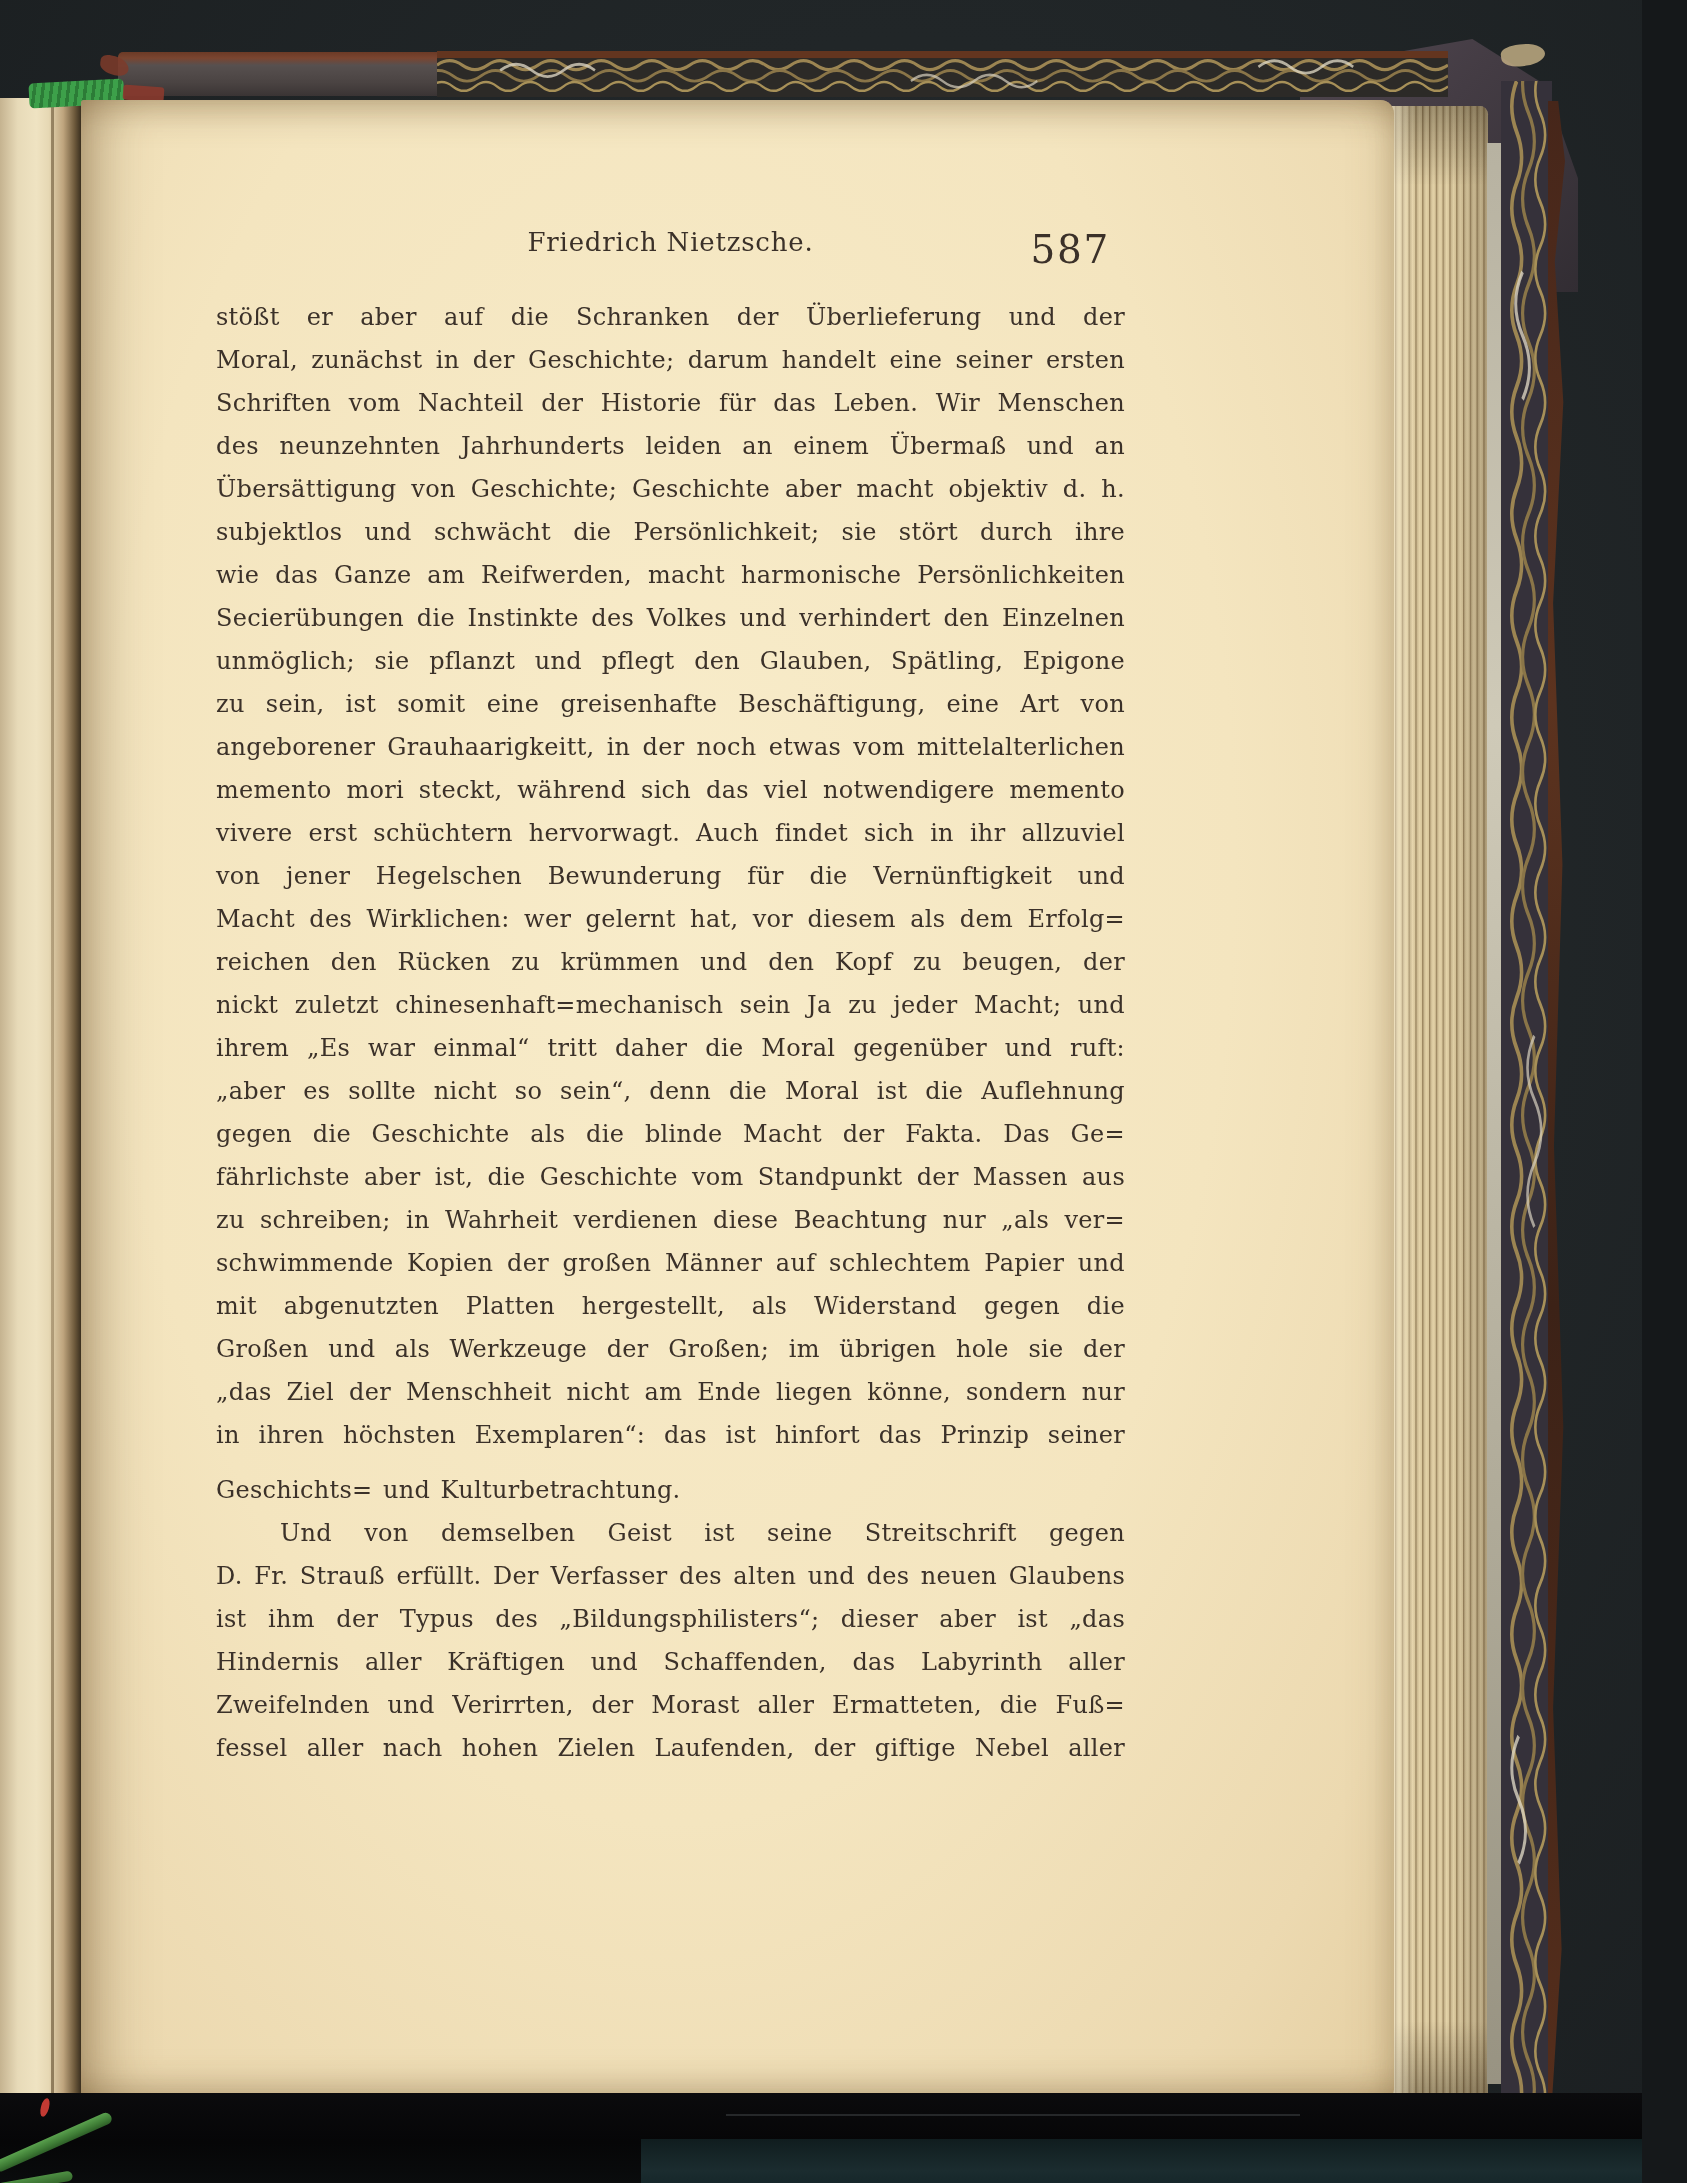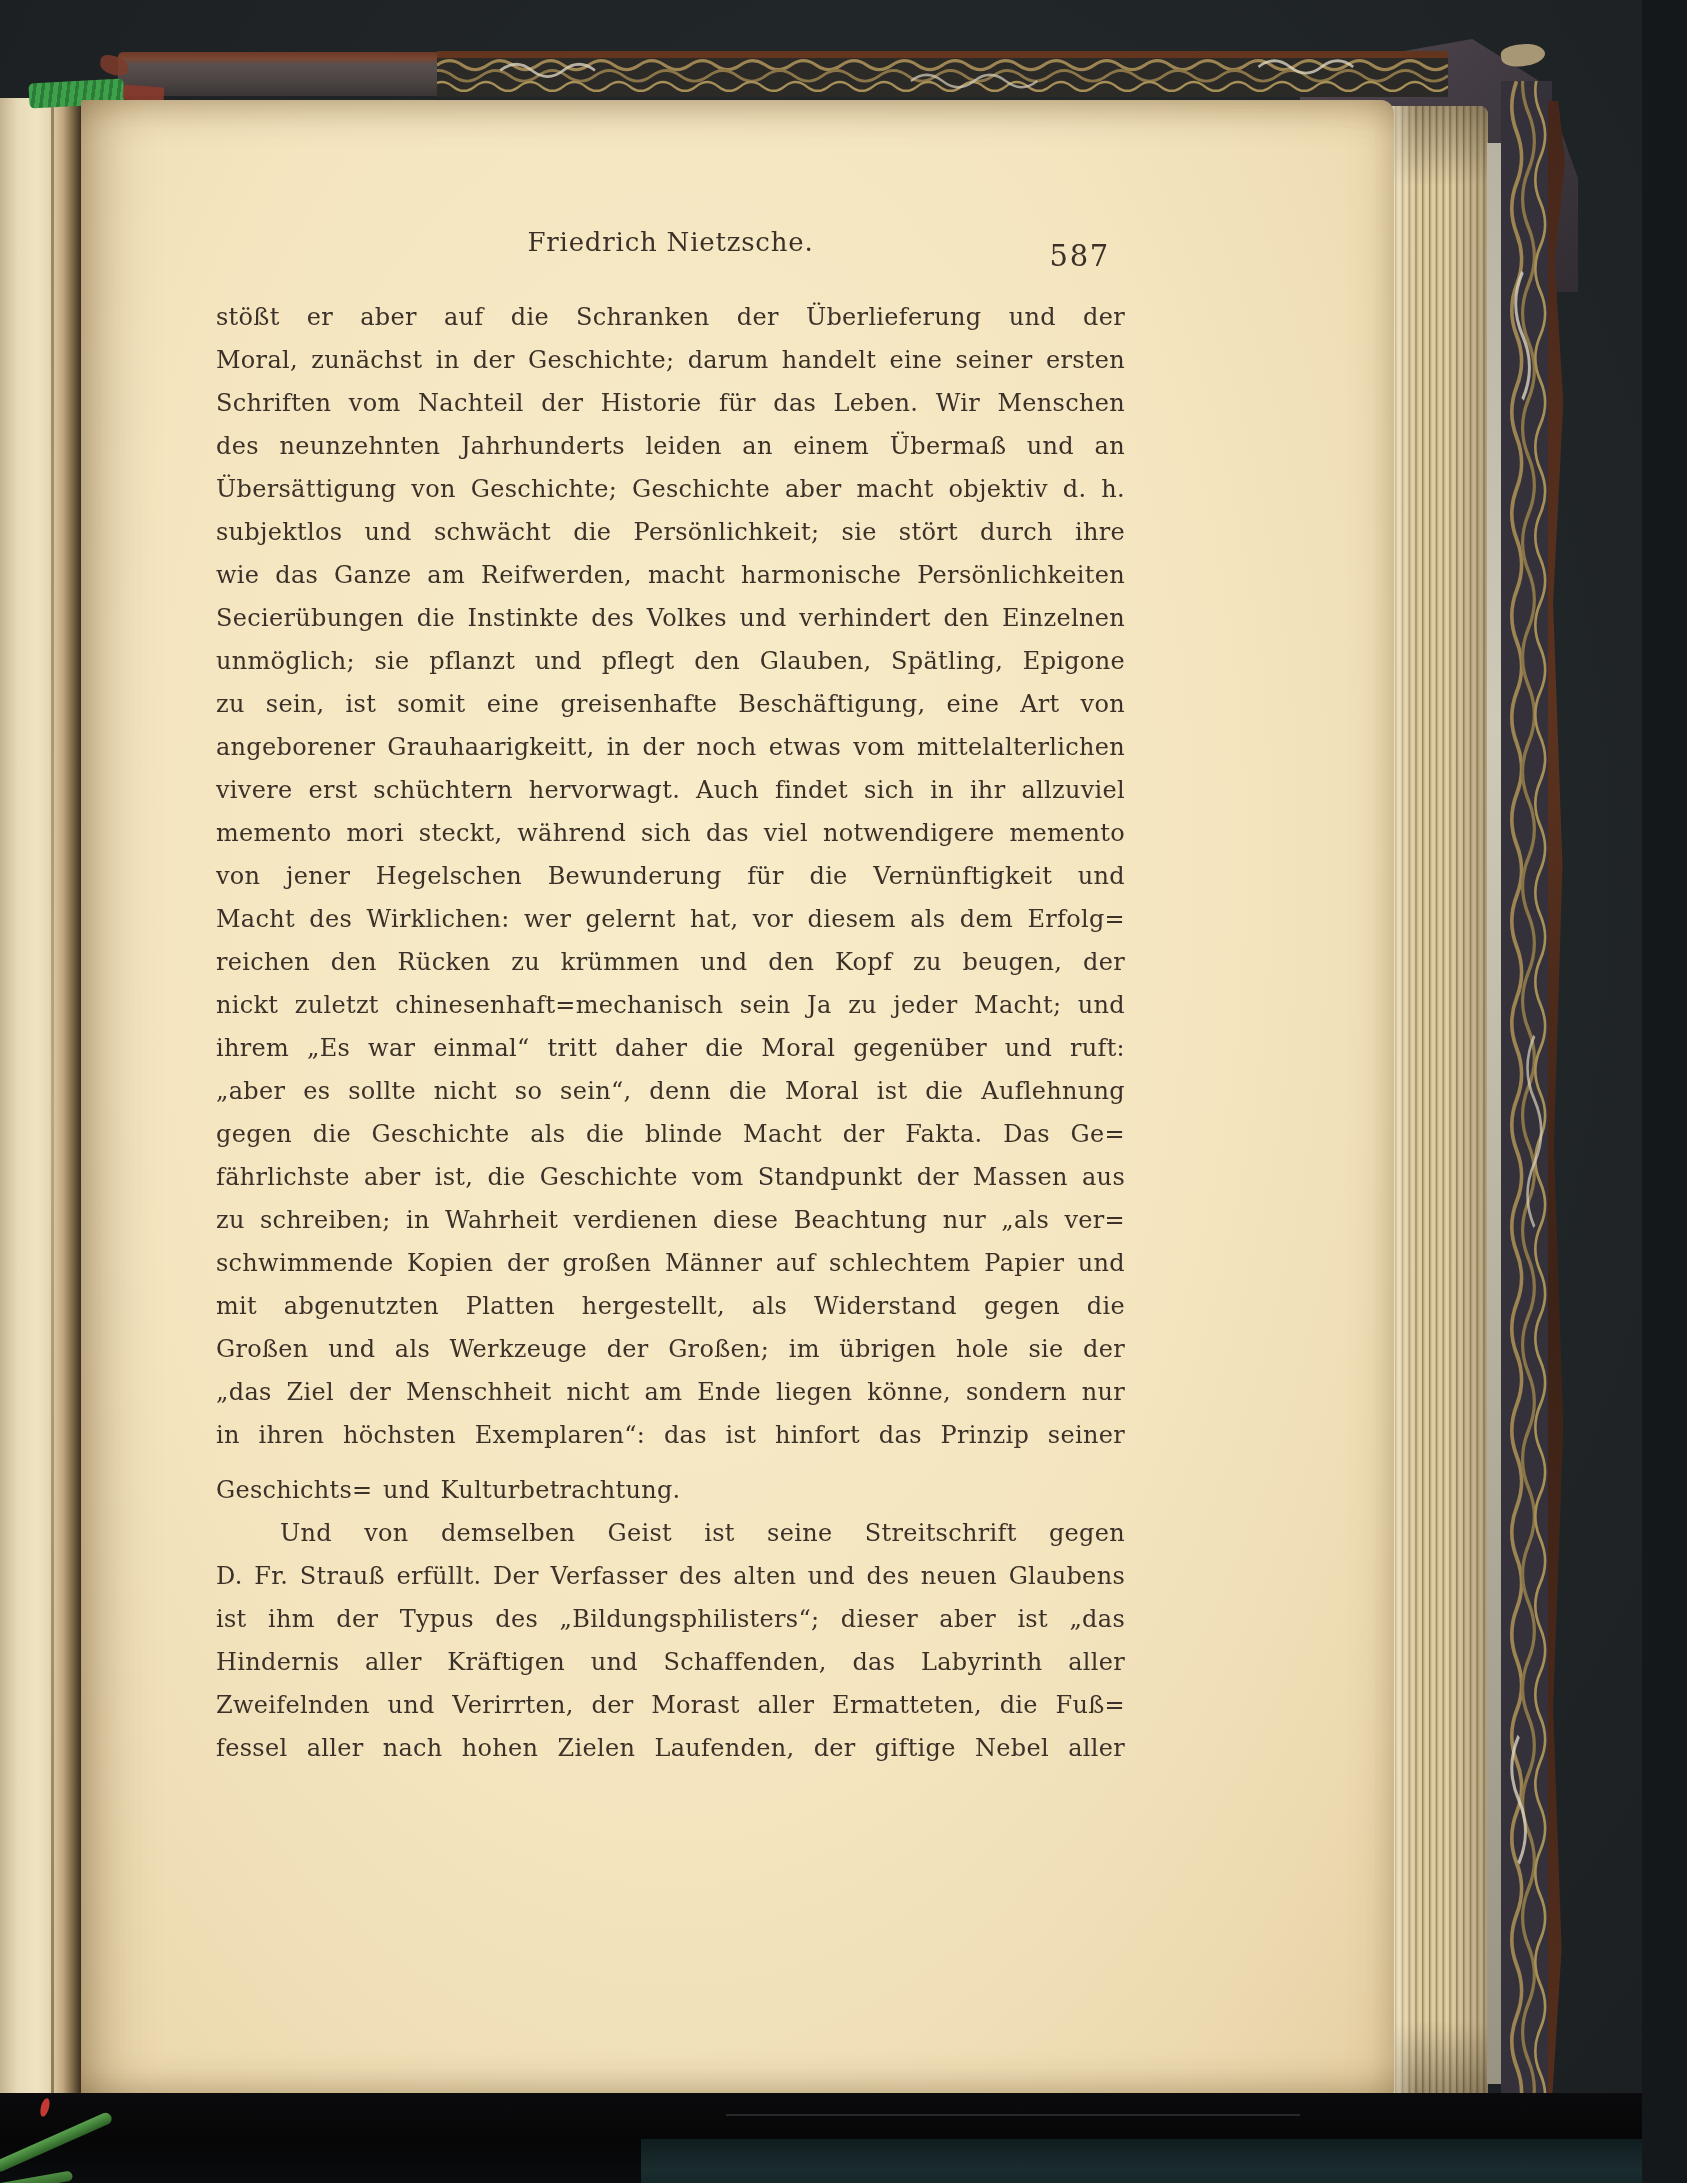--- a/index.html
+++ b/index.html
@@ -59,21 +59,21 @@
   .page{position:absolute;left:81px;top:100px;width:1313px;height:1998px;
       background:radial-gradient(ellipse at 45% 38%,#f8ecca 0%,#f4e5bf 55%,#ecd9b0 85%,#e5cfa2 100%);
       border-radius:3.4px 13.5px 8.4px 3.4px;
       box-shadow:inset 44px 0 59px -32px rgba(100,72,36,.5),
                  inset -23.6px 0 46px -25px rgba(110,82,42,.35),
                  inset 0 29px 41px -27px rgba(110,82,42,.45),
                  inset 0 -30px 42px -27px rgba(100,72,36,.4);}
   .page-header{position:absolute;left:135px;top:127px;width:909px;height:44px;color:#3b3129;}
   .header-title{position:absolute;left:0;top:0;width:100%;text-align:center;
       font-size:26px;letter-spacing:0.8px;}
-  .page-number{position:absolute;right:15px;top:12px;font-size:29px;letter-spacing:1.7px;}
+  .page-number{position:absolute;right:15px;top:0;font-size:39px;letter-spacing:1.7px;}
   .text-lines{position:absolute;left:135px;top:196px;width:909px;color:#3b3129;}
   .line{height:43px;line-height:43px;font-size:24px;letter-spacing:0.3px;word-spacing:2.5px;
       text-align:justify;text-align-last:justify;white-space:nowrap;}
   .line.indent{padding-left:64px;}
   .line.last{text-align-last:left;margin-top:12px;}
 </style>
 </head>
 <body>
 
 <div class="scene">
@@ -129,22 +129,22 @@
         <div class="line">Moral, zunächst in der Geschichte; darum handelt eine seiner ersten</div>
         <div class="line">Schriften vom Nachteil der Historie für das Leben. Wir Menschen</div>
         <div class="line">des neunzehnten Jahrhunderts leiden an einem Übermaß und an</div>
         <div class="line">Übersättigung von Geschichte; Geschichte aber macht objektiv d. h.</div>
         <div class="line">subjektlos und schwächt die Persönlichkeit; sie stört durch ihre</div>
         <div class="line">wie das Ganze am Reifwerden, macht harmonische Persönlichkeiten</div>
         <div class="line">Secierübungen die Instinkte des Volkes und verhindert den Einzelnen</div>
         <div class="line">unmöglich; sie pflanzt und pflegt den Glauben, Spätling, Epigone</div>
         <div class="line">zu sein, ist somit eine greisenhafte Beschäftigung, eine Art von</div>
         <div class="line">angeborener Grauhaarigkeitt, in der noch etwas vom mittelalterlichen</div>
+        <div class="line">memento mori steckt, während sich das viel notwendigere memento</div>
         <div class="line">vivere erst schüchtern hervorwagt. Auch findet sich in ihr allzuviel</div>
-        <div class="line">memento mori steckt, während sich das viel notwendigere memento</div>
         <div class="line">von jener Hegelschen Bewunderung für die Vernünftigkeit und</div>
         <div class="line">Macht des Wirklichen: wer gelernt hat, vor diesem als dem Erfolg=</div>
         <div class="line">reichen den Rücken zu krümmen und den Kopf zu beugen, der</div>
         <div class="line">nickt zuletzt chinesenhaft=mechanisch sein Ja zu jeder Macht; und</div>
         <div class="line">ihrem „Es war einmal“ tritt daher die Moral gegenüber und ruft:</div>
         <div class="line">„aber es sollte nicht so sein“, denn die Moral ist die Auflehnung</div>
         <div class="line">gegen die Geschichte als die blinde Macht der Fakta. Das Ge=</div>
         <div class="line">fährlichste aber ist, die Geschichte vom Standpunkt der Massen aus</div>
         <div class="line">zu schreiben; in Wahrheit verdienen diese Beachtung nur „als ver=</div>
         <div class="line">schwimmende Kopien der großen Männer auf schlechtem Papier und</div>

